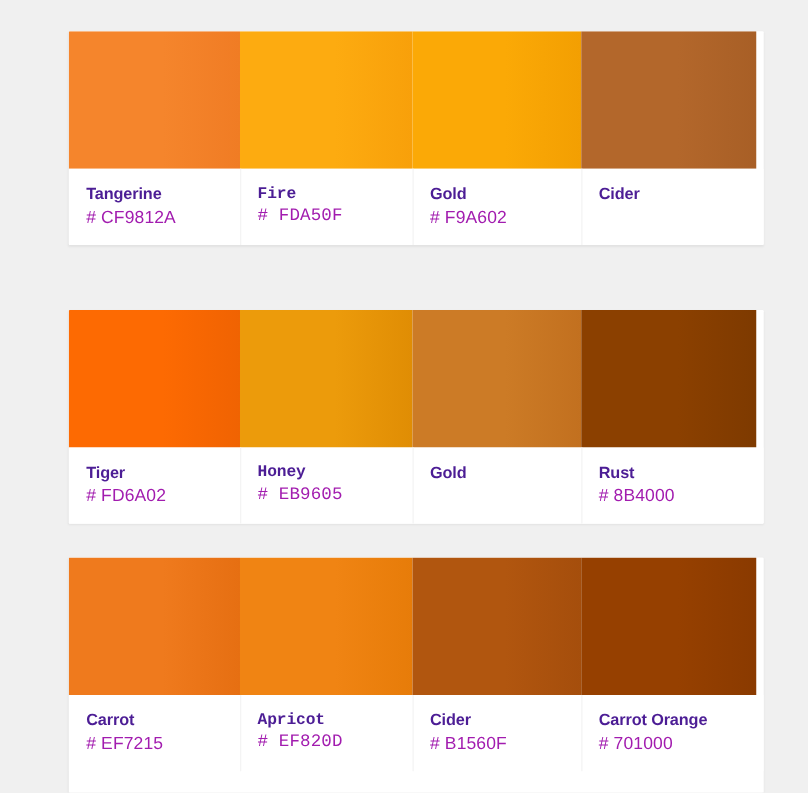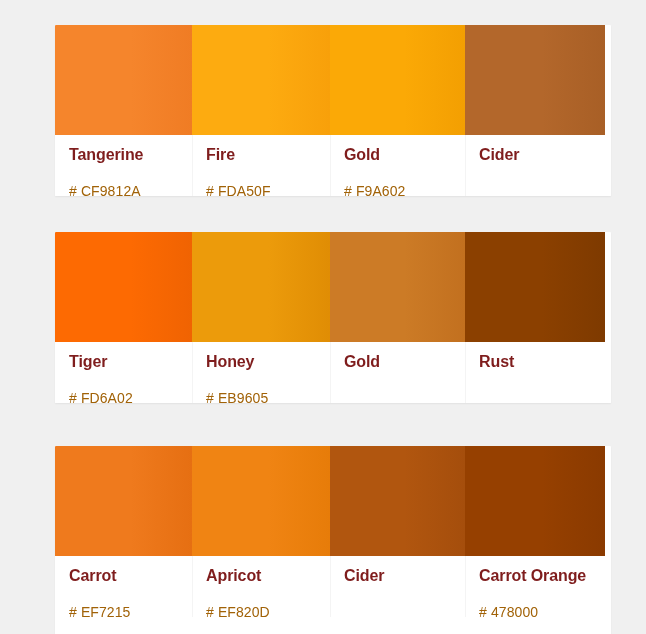--- a/index.html
+++ b/index.html
@@ -25,21 +25,21 @@
     position: absolute;
     left: 55px;
     width: 556px;
     background: #ffffff;
     box-shadow: 0 1px 2px rgba(0,0,0,0.06);
     border-radius: 1px;
     overflow: hidden;
   }
 
   .card-1 { top: 25px;  height: 171px; }
-  .card-2 { top: 232px; height: 171px; }
+  .card-2 { top: 248px; height: 171px; }
   .card-3 { top: 446px; height: 202px; }
 
   
   .swatch-strip {
     position: absolute;
     top: 0;
     left: 0;
     width: 550px;
     height: 110px;
     display: flex;
@@ -64,48 +64,48 @@
     background: #ffffff;
   }
   .label-cell {
     height: 61px;
     box-sizing: border-box;
     padding-left: 14px;
     padding-top: 11px;
     position: relative;
   }
   .label-cell-1 { width: 137px; }
-  .label-cell-2 { width: 138px; }
+  .label-cell-2 { width: 138px; font-family: Liberation Mono, monospace; }
   .label-cell-3 { width: 135px; }
   .label-cell-4 { width: 146px; }
 
   .label-cell + .label-cell::before {
     content: "";
     position: absolute;
     left: 0;
     top: 0;
     width: 1px;
     height: 61px;
     background: #f4f4f4;
   }
 
   .color-name {
-    font-size: 16px;
+    font-size: 13px;
     font-weight: bold;
-    color: #7f1d1d;
+    color: #4c1d95;
     line-height: 17px;
     letter-spacing: -0.1px;
     white-space: nowrap;
   }
   .color-hex {
     font-size: 14px;
     font-weight: normal;
-    color: #a16207;
+    color: #a21caf;
     line-height: 20px;
-    margin-top: 18px;
+    margin-top: 0;
     letter-spacing: 0.1px;
     white-space: nowrap;
   }
 </style>
 </head>
 <body>
 
 <div id="palette-page">
 
   <div class="palette-card card-1">
@@ -148,20 +148,21 @@
       </div>
       <div class="label-cell label-cell-2">
         <div class="color-name">Honey</div>
         <div class="color-hex"># EB9605</div>
       </div>
       <div class="label-cell label-cell-3">
         <div class="color-name">Gold</div>
       </div>
       <div class="label-cell label-cell-4">
         <div class="color-name">Rust</div>
+        <div class="color-hex"># 8B4000</div>
       </div>
     </div>
   </div>
 
   <div class="palette-card card-3">
     <div class="swatch-strip">
       <div class="swatch swatch-1" style="background: linear-gradient(to right, rgb(239, 122, 29) 0%, rgb(239, 122, 29) 55%, rgb(230, 111, 18) 100%);"></div>
       <div class="swatch swatch-2" style="background: linear-gradient(to right, rgb(240, 132, 19) 0%, rgb(240, 132, 19) 55%, rgb(231, 124, 9) 100%);"></div>
       <div class="swatch swatch-3" style="background: linear-gradient(to right, rgb(177, 86, 15) 0%, rgb(177, 86, 15) 55%, rgb(165, 78, 12) 100%);"></div>
       <div class="swatch swatch-4" style="background: linear-gradient(to right, rgb(150, 64, 0) 0%, rgb(150, 64, 0) 55%, rgb(138, 58, 0) 100%);"></div>
@@ -170,21 +171,22 @@
       <div class="label-cell label-cell-1">
         <div class="color-name">Carrot</div>
         <div class="color-hex"># EF7215</div>
       </div>
       <div class="label-cell label-cell-2">
         <div class="color-name">Apricot</div>
         <div class="color-hex"># EF820D</div>
       </div>
       <div class="label-cell label-cell-3">
         <div class="color-name">Cider</div>
+        <div class="color-hex"># B1560F</div>
       </div>
       <div class="label-cell label-cell-4">
         <div class="color-name">Carrot Orange</div>
-        <div class="color-hex"># 478000</div>
+        <div class="color-hex"># 701000</div>
       </div>
     </div>
   </div>
 
 </div>
 
 </body></html>

